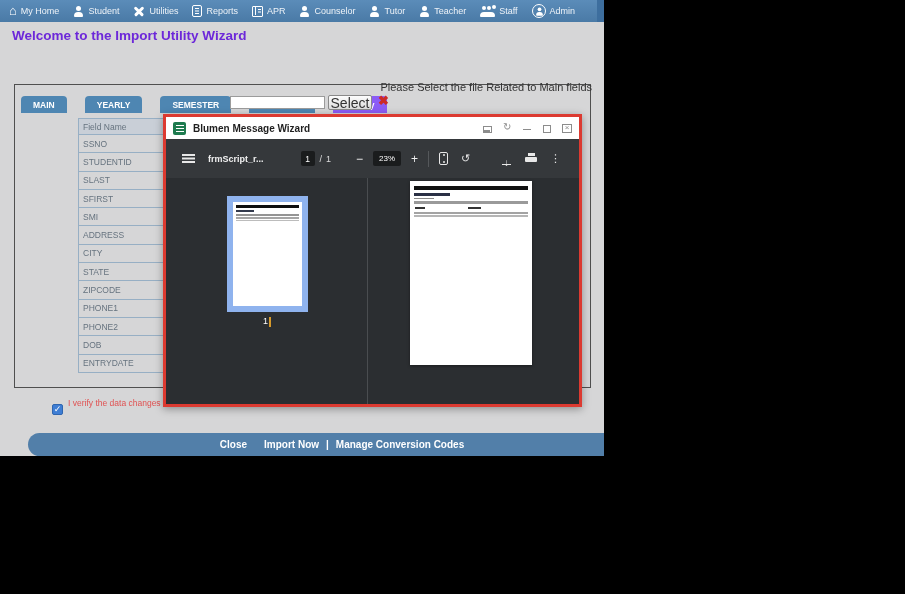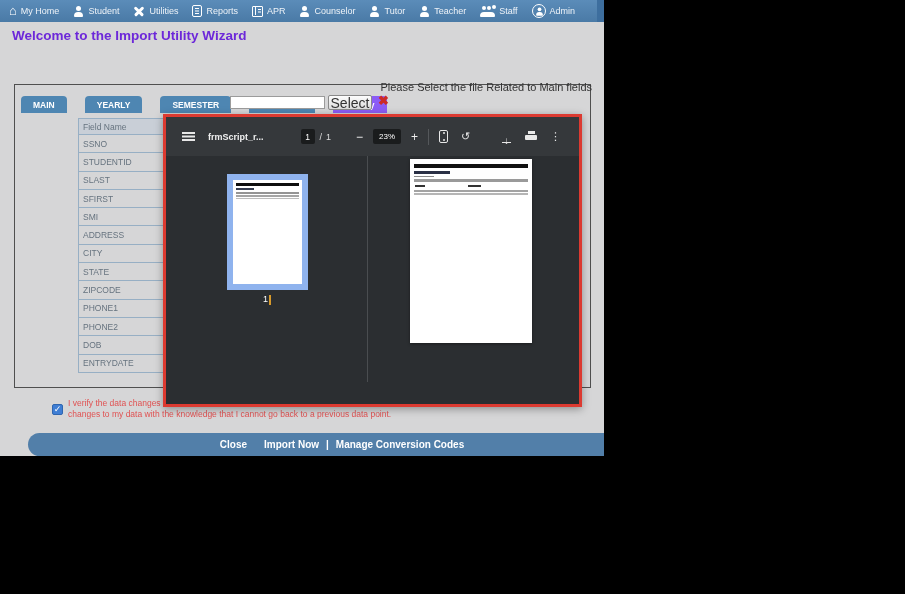--- a/index.html
+++ b/index.html
@@ -214,33 +214,43 @@
     <div class="ft-row">ZIPCODE</div>
     <div class="ft-row">PHONE1</div>
     <div class="ft-row">PHONE2</div>
     <div class="ft-row">DOB</div>
     <div class="ft-row">ENTRYDATE</div>
   </div>
 
   <div class="checkbox">✓</div>
   <div class="verify">
     <div>I verify the data changes to</div>
-    <div>changes to my data with the knowledge that I cannot go back to a previous data point.</div>
   </div>
 
   <div class="footer-bar">
     <div class="footer-inner">
       <span class="footer-close">Close</span>
       <span>Import Now</span>
       <span>|</span>
       <span>Manage Conversion Codes</span>
     </div>
   </div>
 
   <div class="modal">
+    <div class="titlebar">
+      <span class="doc-green-icon"></span>
+      <span class="modal-title">Blumen Message Wizard</span>
+      <span class="win-controls">
+        <span class="wc wc-restore"></span>
+        <span class="wc wc-refresh"></span>
+        <span class="wc wc-min"></span>
+        <span class="wc wc-max"></span>
+        <span class="wc wc-close"></span>
+      </span>
+    </div>
 
     <div class="pdf-toolbar">
       <span class="hamburger"></span>
       <span class="pdf-doc-name">frmScript_r...</span>
       <span class="page-box">1</span>
       <span class="page-sep">/</span>
       <span class="page-total">1</span>
       <span class="zoom-minus">−</span>
       <span class="zoom-box">23%</span>
       <span class="zoom-plus">+</span>

